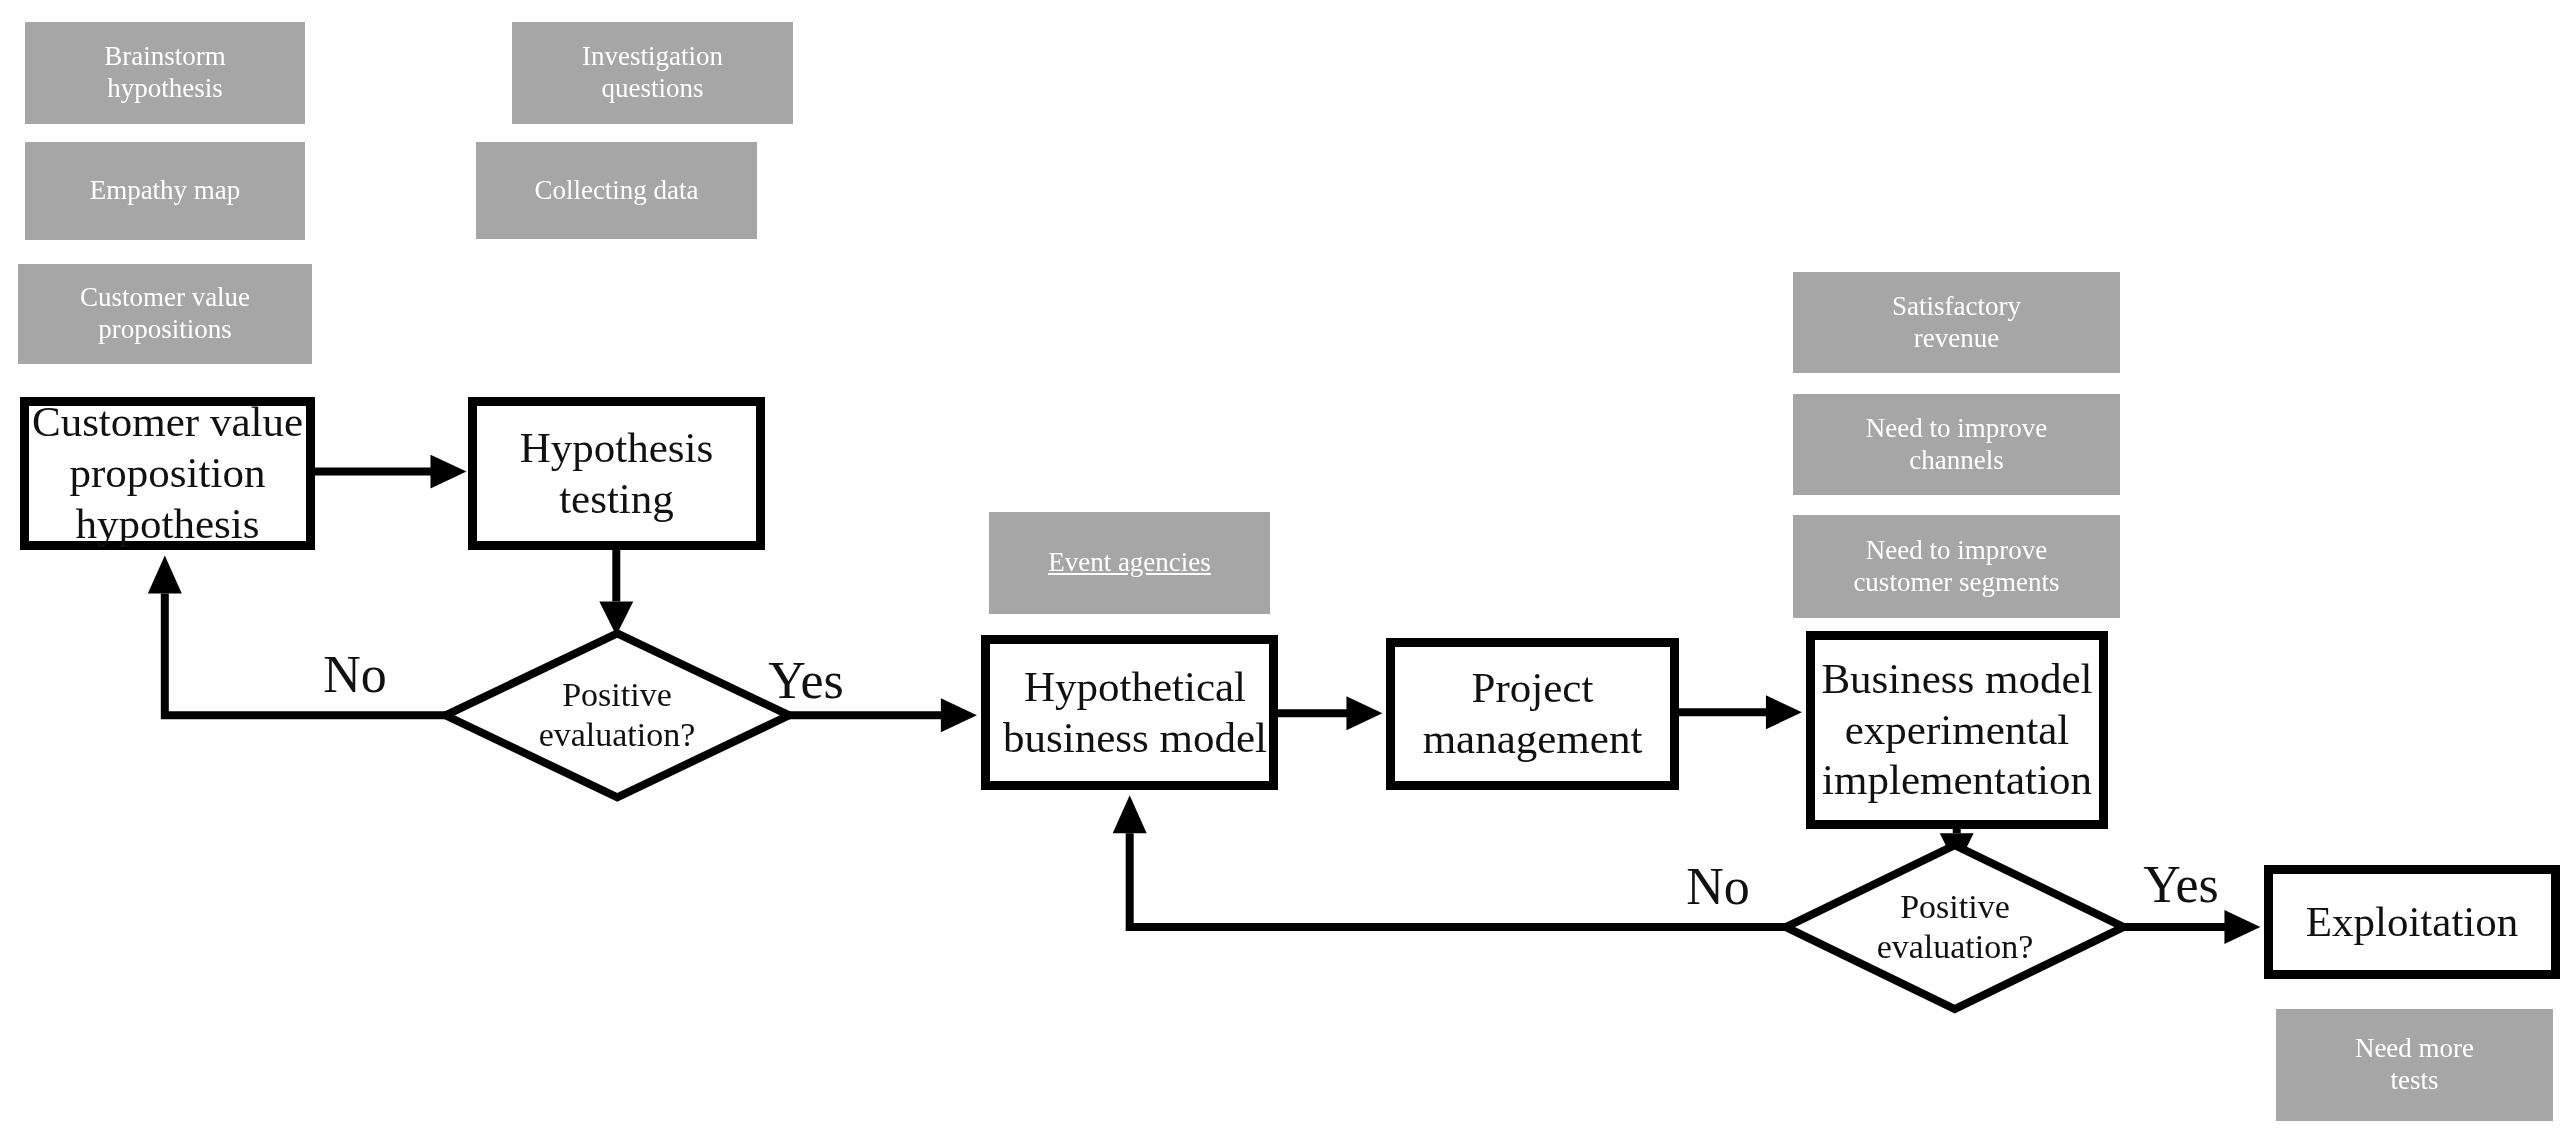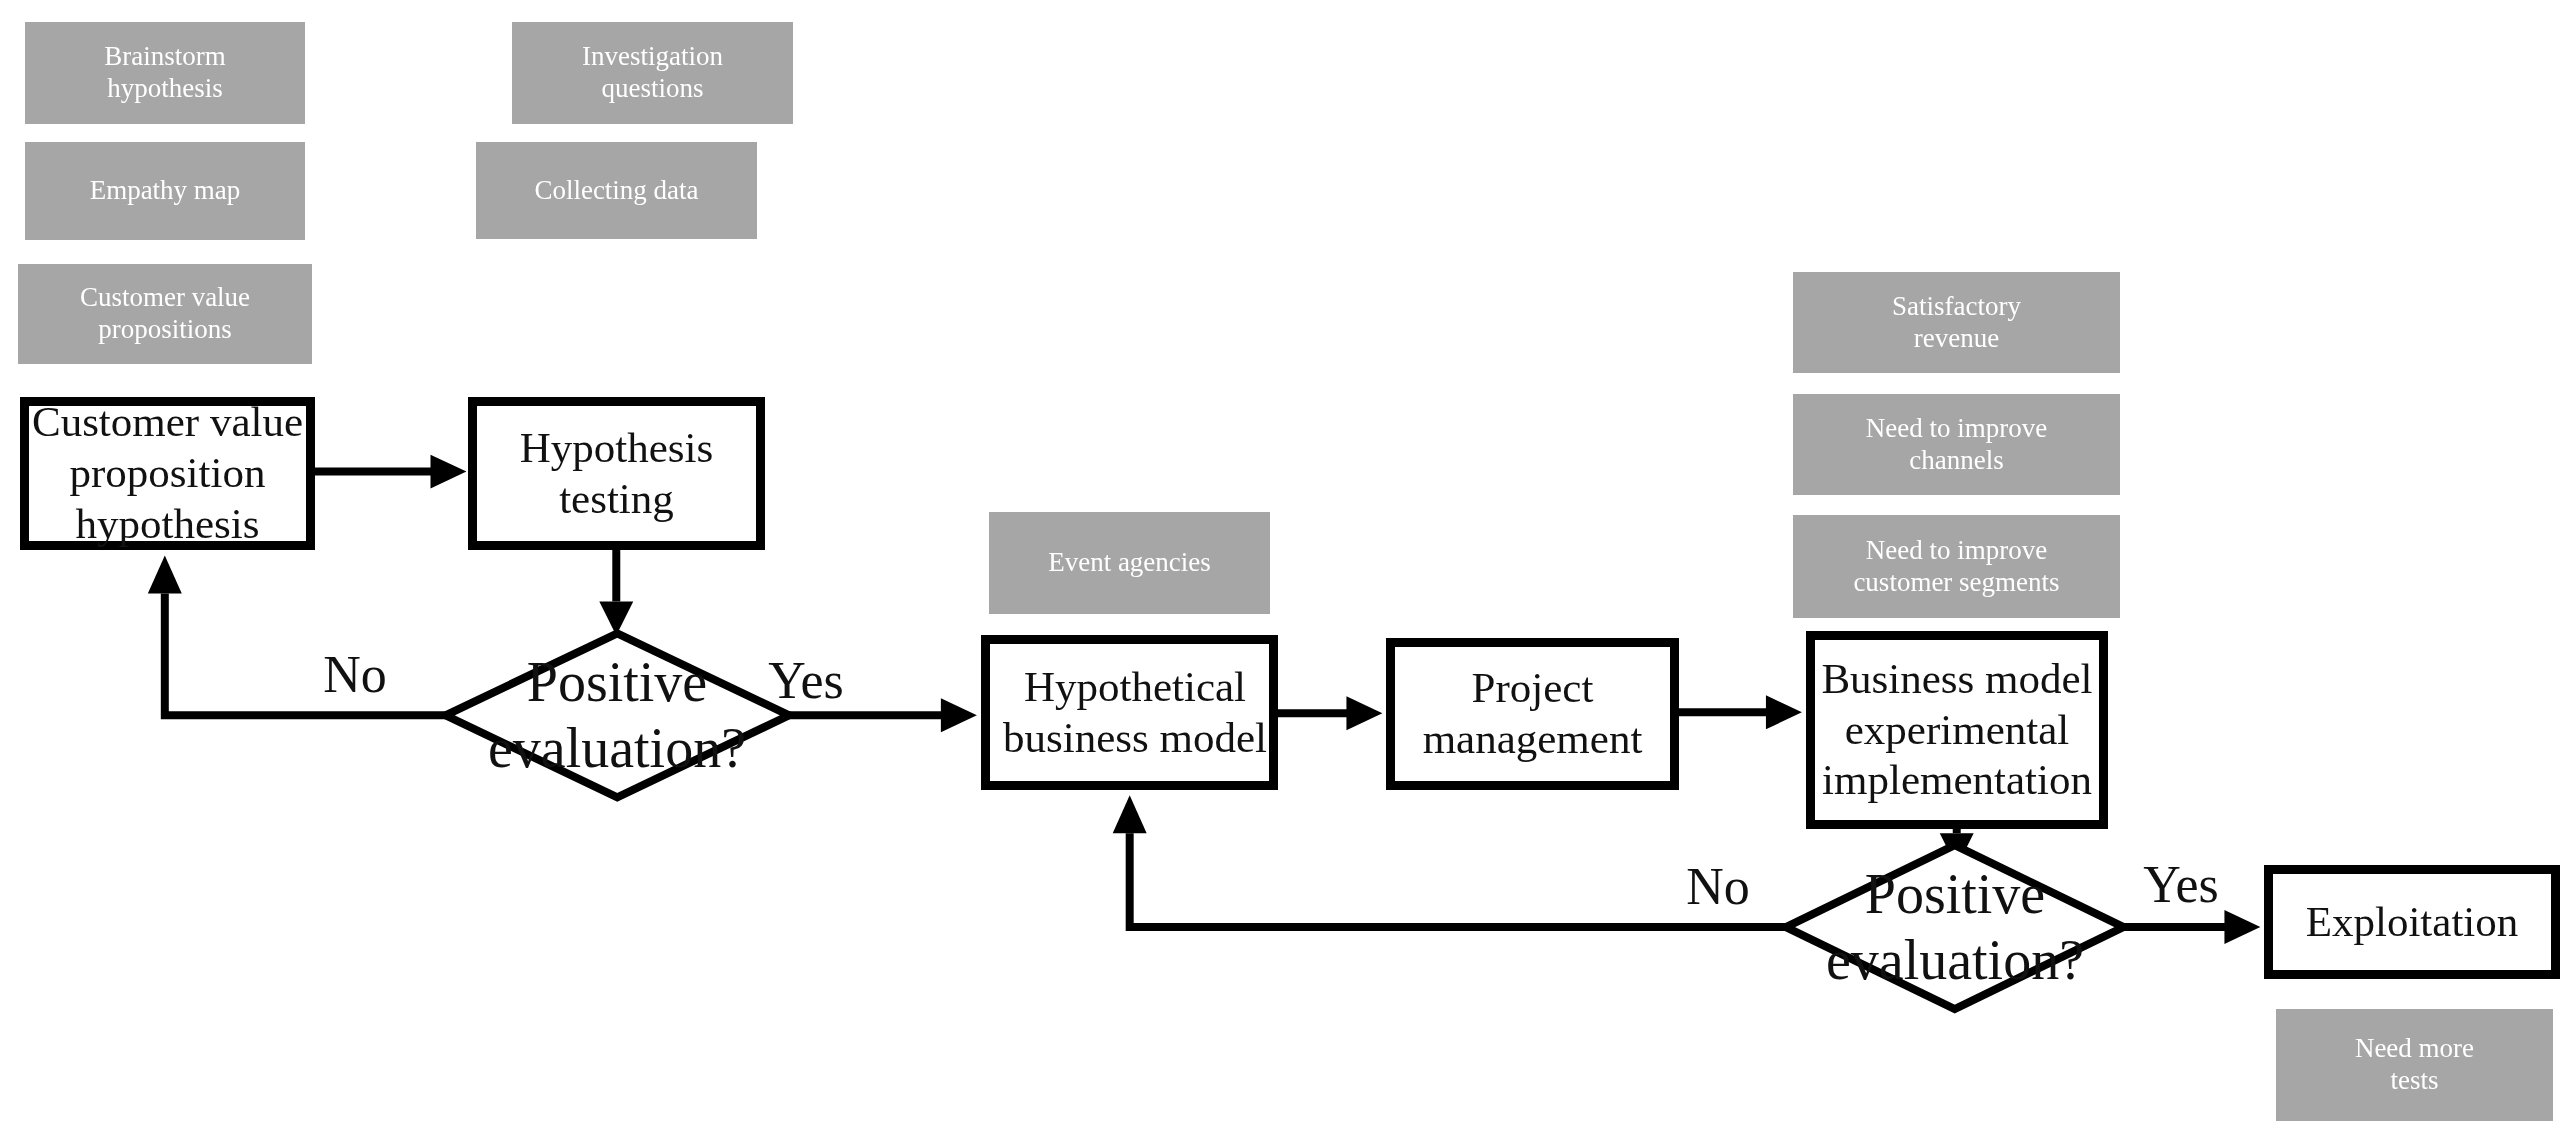--- a/index.html
+++ b/index.html
@@ -38,21 +38,21 @@
     font-size: 27px;
   }
   .proc {
     background: #ffffff;
     border: 9px solid #000000;
     color: #111111;
     font-size: 43px;
   }
   .dlabel {
     color: #111111;
-    font-size: 56px;
+    font-size: 34px;
     background: transparent;
   }
   .elabel {
     color: #111111;
     font-size: 52px;
     background: transparent;
   }
 </style>
 </head>
 <body>
@@ -91,21 +91,21 @@
   <div class="node tag" style="left:25px; top:22px; width:280px; height:102px;">Brainstorm
 hypothesis</div>
   <div class="node tag" style="left:25px; top:142px; width:280px; height:98px;">Empathy map</div>
   <div class="node tag" style="left:18px; top:264px; width:294px; height:100px;">Customer value
 propositions</div>
 
   <div class="node tag" style="left:476px; top:22px; width:281px; height:102px;margin-left:36px;">Investigation
 questions</div>
   <div class="node tag" style="left:476px; top:142px; width:281px; height:97px;">Collecting data</div>
 
-  <div class="node tag" style="left:989px; top:512px; width:281px; height:102px;">Event agencies</div>
+  <div class="node tag" style="left:989px; top:512px; width:281px; height:102px;text-decoration:underline;">Event agencies</div>
 
   <div class="node tag" style="left:1793px; top:272px; width:327px; height:101px;">Satisfactory
 revenue</div>
   <div class="node tag" style="left:1793px; top:394px; width:327px; height:101px;">Need to improve
 channels</div>
   <div class="node tag" style="left:1793px; top:515px; width:327px; height:103px;">Need to improve
 customer segments</div>
 
   <div class="node tag" style="left:2276px; top:1009px; width:277px; height:112px;">Need more
 tests</div>

